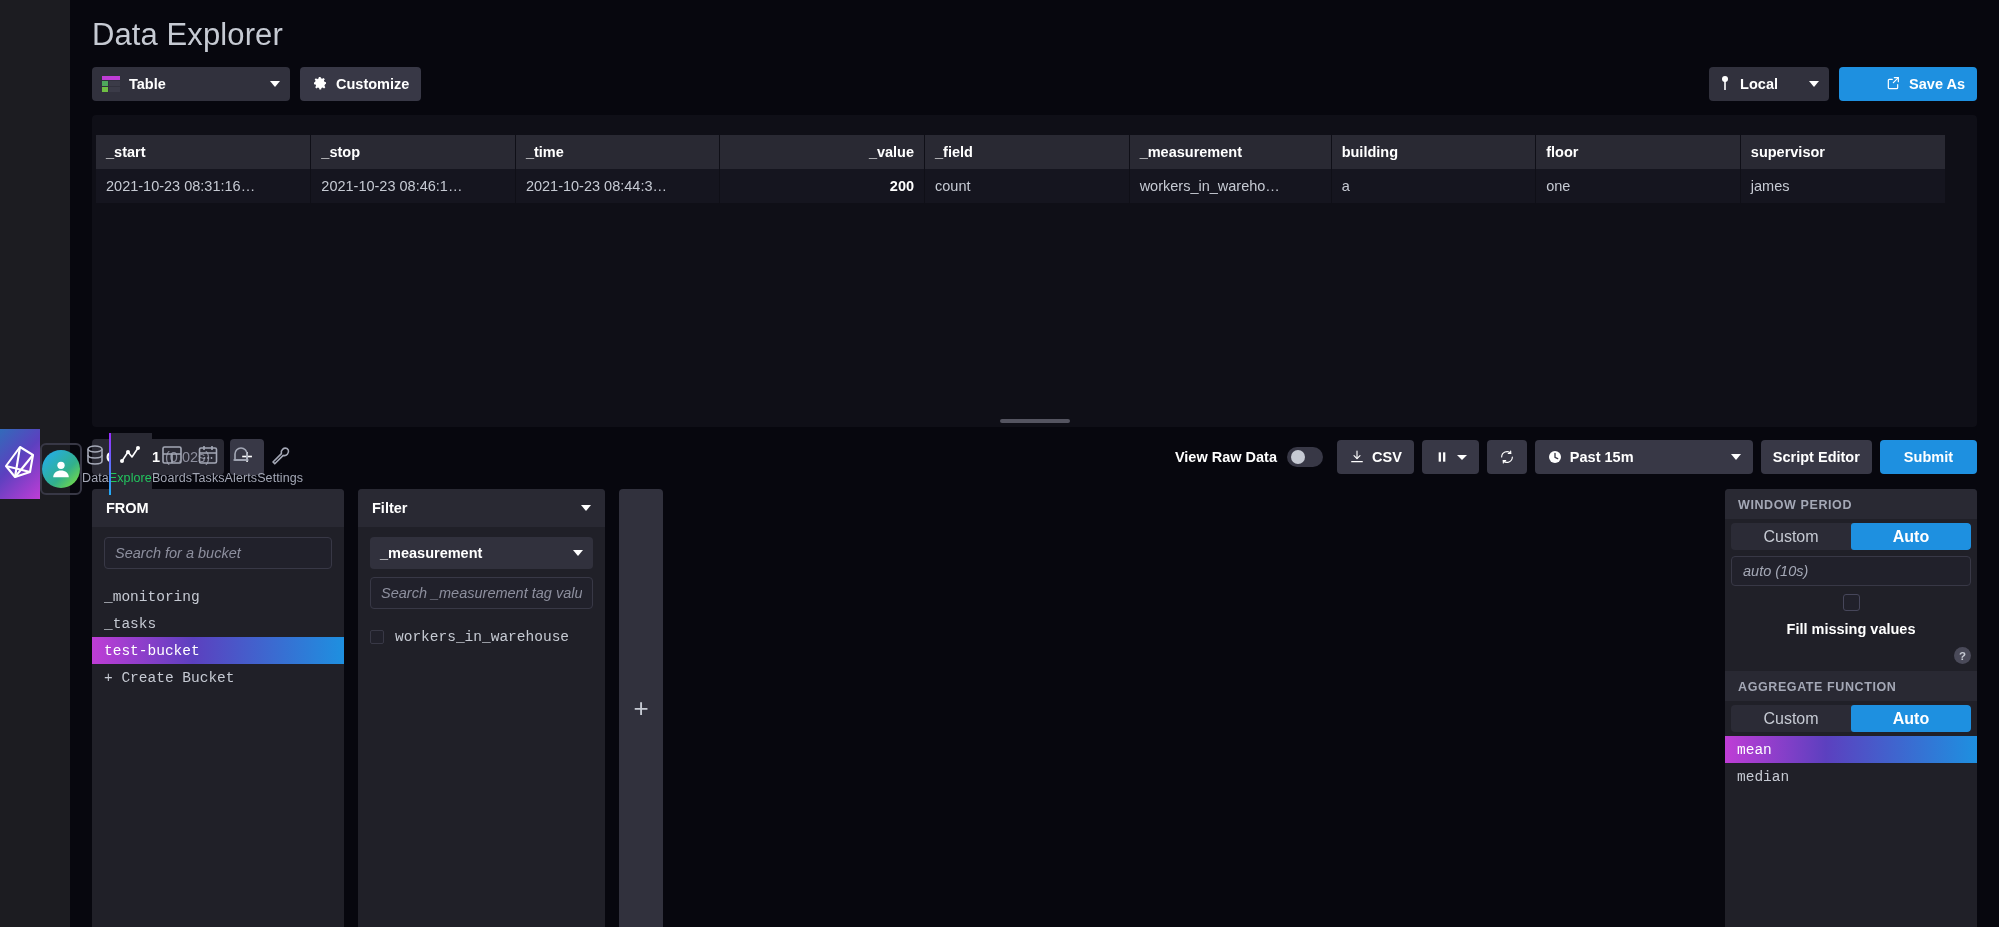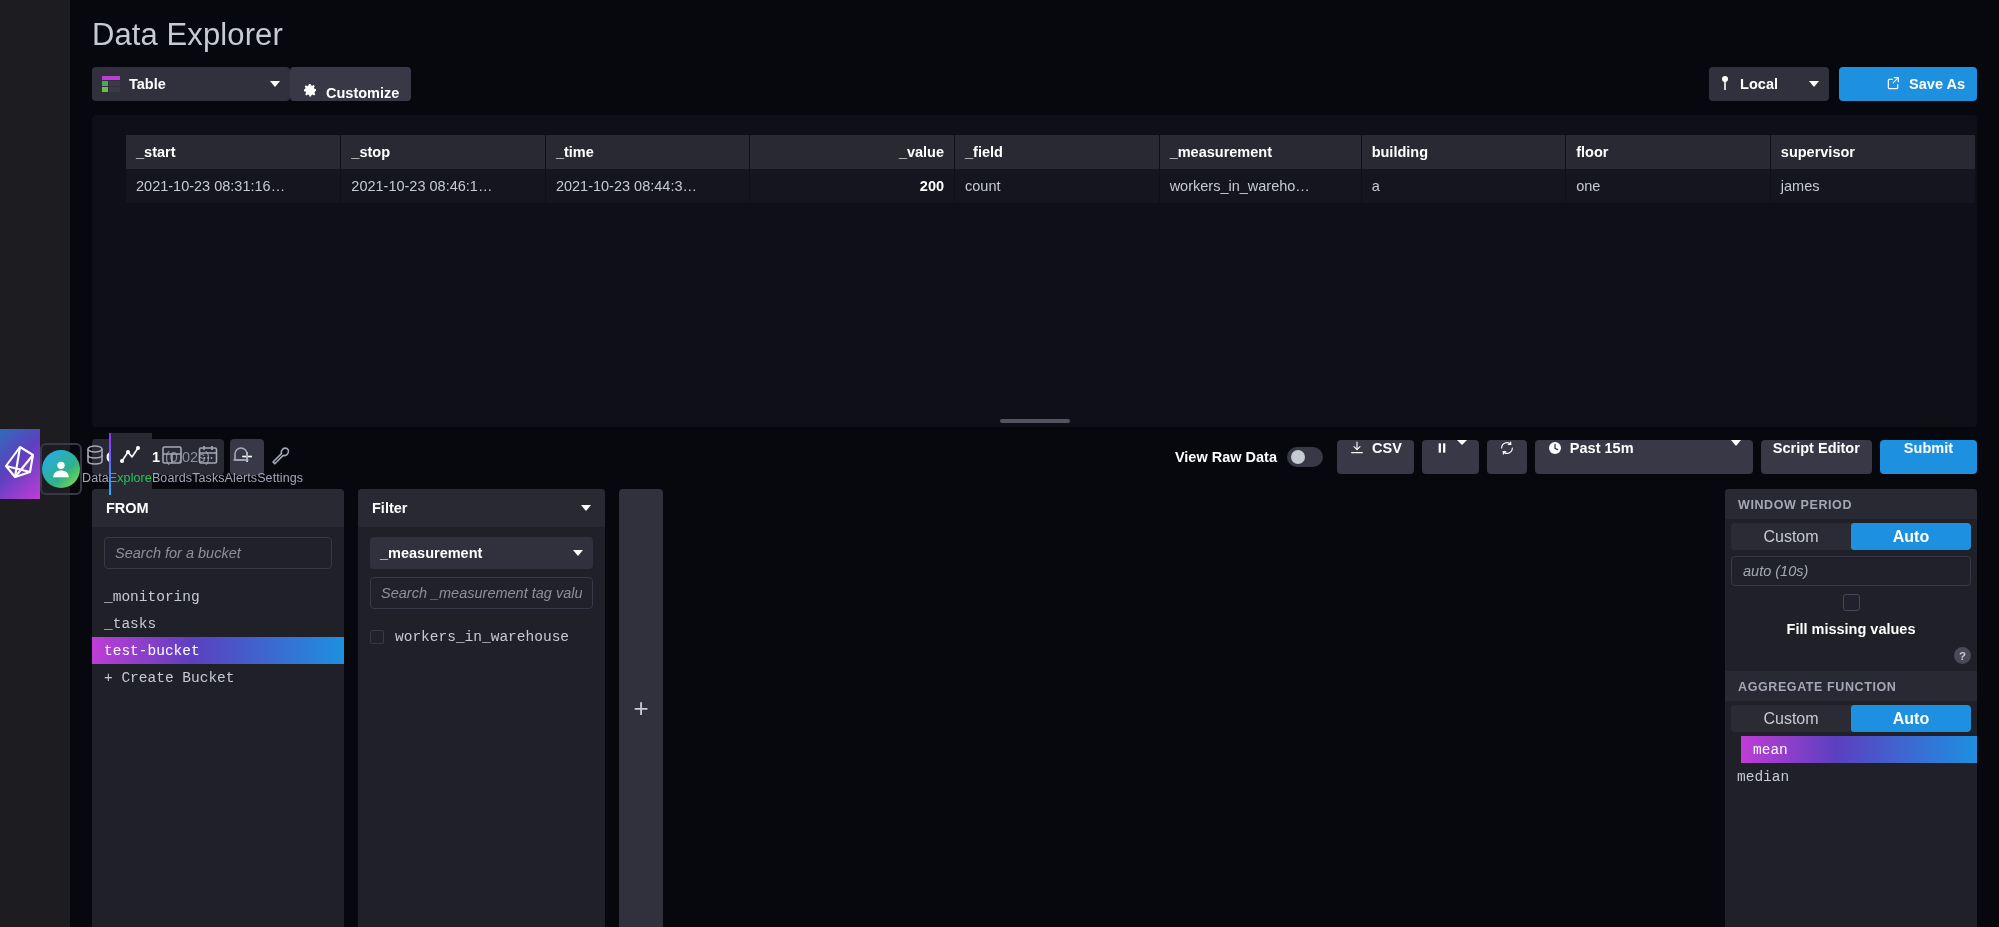--- a/index.html
+++ b/index.html
@@ -109,37 +109,37 @@
     border: none; border-radius: 4px;
     color: #ffffff; font-size: 14.5px; font-weight: 700;
     font-family: "Liberation Sans", sans-serif;
     padding: 0 12px;
     display: inline-flex; align-items: center; gap: 8px;
     cursor: pointer;
   }
   .btn-primary { background: #1e90e0; padding-left: 46px; }
   .gear { width: 16px; height: 16px; fill: #ffffff; }
   .spacer { flex: 1 1 auto; }
-  #customize-button { margin-left: 0; align-items: flex-end; }
+  #customize-button { margin-left: 10px; }
   #time-zone-dropdown { width: 120px; margin-right: 10px; }
   .pin { width: 12px; height: 16px; fill: #ffffff; }
   .export-ico { width: 16px; height: 16px; fill: none; stroke: #fff; stroke-width: 1.8; }
 
   
   .table-panel {
     margin: 14px 22px 0 22px;
     background: #0f0f17;
     border-radius: 4px;
     height: 312px;
     position: relative;
     overflow: hidden;
   }
   .tbl {
     position: absolute;
-    top: 20px; left: 34px; right: 18px;
+    top: 20px; left: 4px; right: 18px;
     border-collapse: collapse;
     table-layout: fixed;
     width: calc(100% - 36px);
   }
   .tbl th {
     background: #292933;
     color: #ffffff;
     font-size: 14.5px; font-weight: 700;
     text-align: left;
     padding: 9px 10px;
@@ -196,21 +196,21 @@
   }
   .toggle .knob {
     position: absolute; top: 3px; left: 4px;
     width: 14px; height: 14px; border-radius: 50%;
     background: #c6cad3;
   }
   .qbtn {
     height: 34px; background: #383846;
     border-radius: 4px; color: #ffffff;
     font-size: 14.5px; font-weight: 700;
-    display: inline-flex; justify-content: center;
+    display: inline-flex; align-items: center; justify-content: center;
     gap: 7px; padding: 0 12px; margin-right: 8px; cursor: pointer;
     font-family: "Liberation Sans", sans-serif; border: none;
   }
   .qbtn svg { display: block; }
   .ico-w { width: 16px; height: 16px; fill: #ffffff; }
   .ico-s { width: 16px; height: 16px; fill: none; stroke: #fff; stroke-width: 1.7; }
   #time-range-dropdown { width: 218px; justify-content: flex-start; }
   #time-range-dropdown .caret {
     margin-left: auto;
     width:0;height:0;border-left:5.5px solid transparent;
@@ -349,21 +349,20 @@
   .agg-item {
     height: 27px; display: flex; align-items: center;
     padding: 0 12px; color: #c6cad3;
     font-size: 14.5px;
     font-family: "Liberation Mono", monospace;
     cursor: pointer;
   }
   .agg-item.selected {
     background: linear-gradient(90deg, #bf3dd6 0%, #5c40bf 40%, #1e90e0 100%);
     color: #ffffff;
-    margin-left: 16px;
   }
 </style>
 </head>
 <body>
 
 <div class="nav">
   <div class="nav-logo">
     <span>
       <svg viewBox="0 0 40 40" fill="none" stroke="#fff" stroke-width="2.1" stroke-linejoin="round">
         <path d="M20 5 L33 13 L30 30 L15 35 L6 24 Z"></path>

